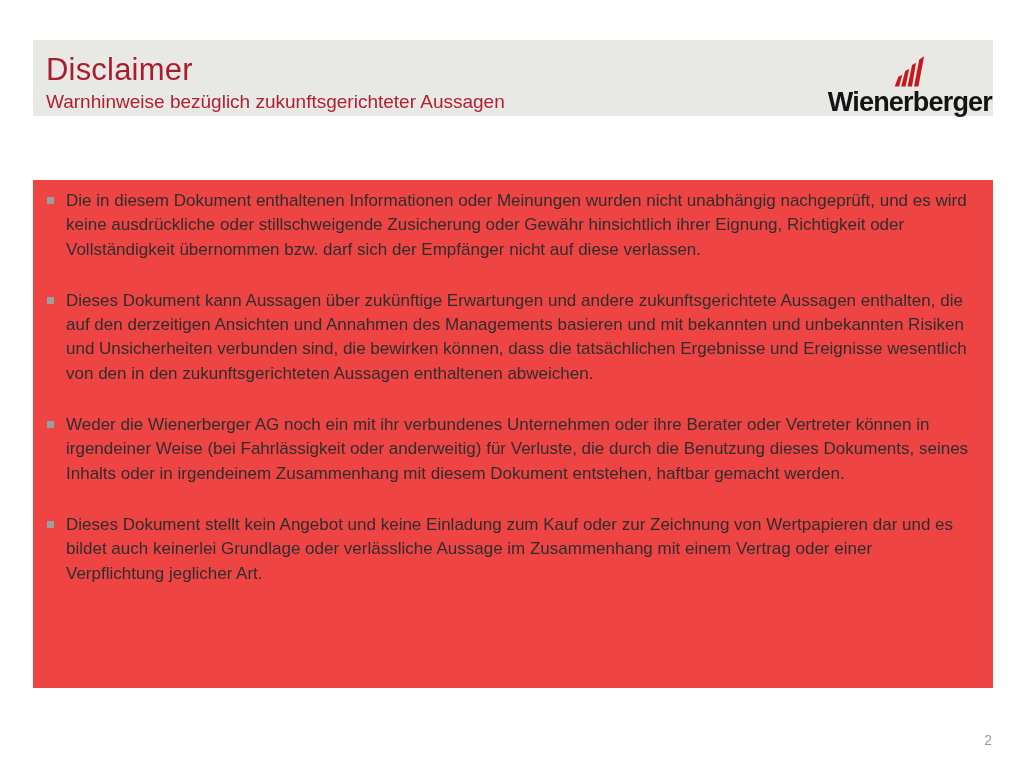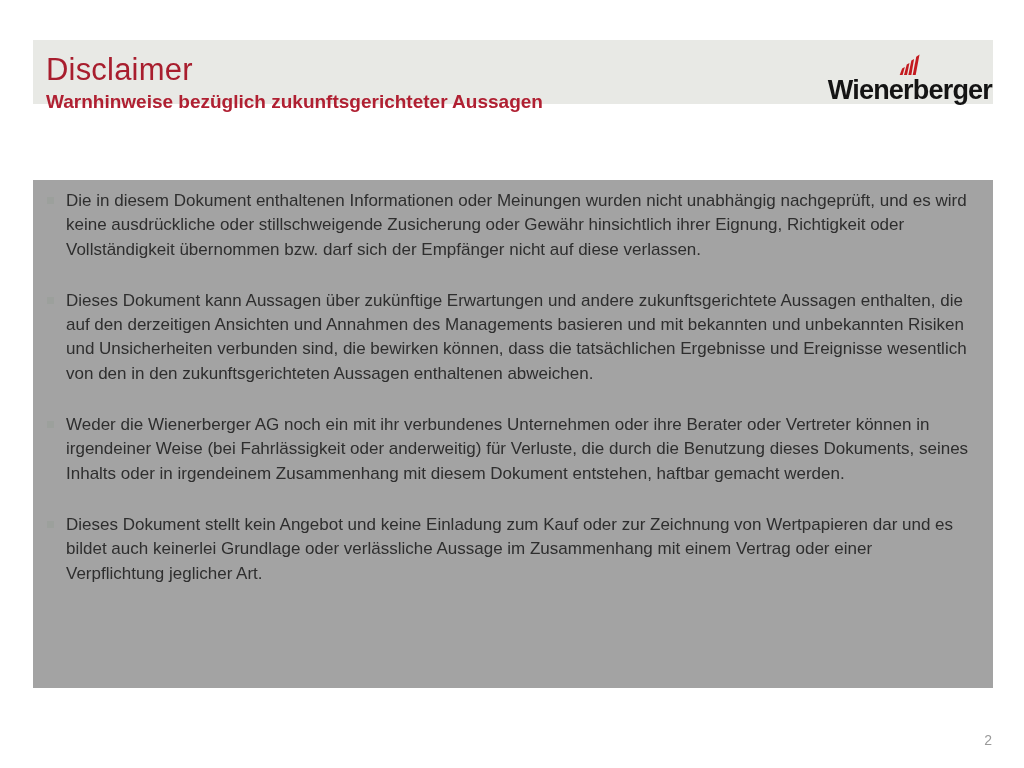--- a/index.html
+++ b/index.html
@@ -11,40 +11,40 @@
     font-family: "Liberation Sans", sans-serif;
     overflow: hidden;
   }
 
   
   .header-bar {
     position: absolute;
     left: 33px;
     top: 40px;
     width: 960px;
-    height: 64px;
+    height: 76px;
     background: #e8e9e5;
     display: flex;
     justify-content: space-between;
     box-sizing: border-box;
   }
   .title-block { padding: 13px 0 0 13px; }
   .slide-title {
     margin: 0;
     font-size: 31px;
     line-height: 1.12;
     font-weight: 400;
     color: #a81e2e;
     letter-spacing: 0.2px;
   }
   .slide-subtitle {
     margin: 3px 0 0 0;
     font-size: 19px;
     line-height: 1.2;
-    font-weight: 700;
+    font-weight: 400;
     color: #b02032;
   }
   .logo-block {
     padding: 11px 1px 0 0;
     display: flex;
     flex-direction: column;
     align-items: center;
   }
   .logo-icon { width: 50px; height: 44px; display: block; }
   .logo-text {
@@ -56,21 +56,21 @@
     margin-top: 1px;
   }
 
   
   .content-panel {
     position: absolute;
     left: 33px;
     top: 180px;
     width: 960px;
     height: 508px;
-    background: #a3a3a3;
+    background: #ef4444;
     box-sizing: border-box;
     padding: 9px 18px 0 14px;
   }
   .bullet-item {
     display: flex;
     align-items: flex-start;
     margin-bottom: 27px;
   }
   .bullet-square {
     flex: 0 0 auto;

